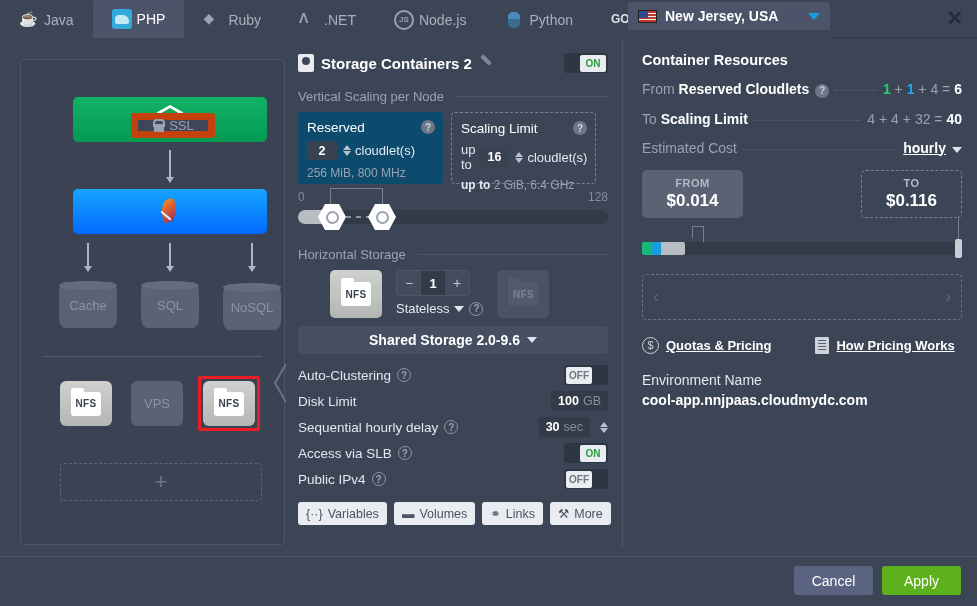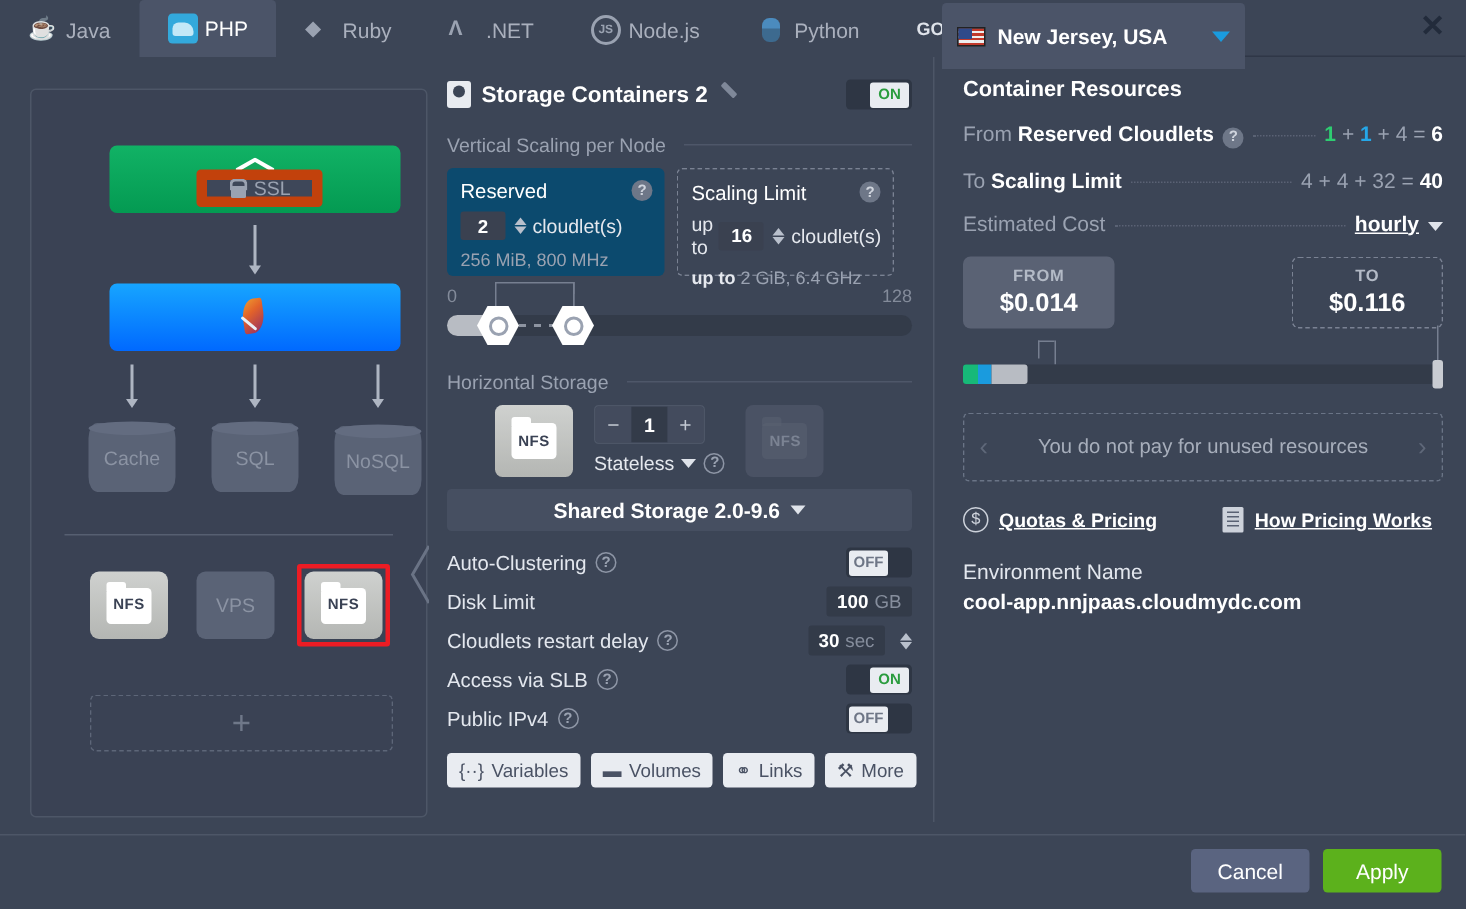--- a/index.html
+++ b/index.html
@@ -27,21 +27,21 @@
   .lang-tab.active {
     background: #4b5468;
     color: #ffffff;
     border-top-left-radius: 3px; border-top-right-radius: 3px;
     height: 38px;
   }
   .lang-ico { width: 20px; height: 20px; display: inline-block; position: relative; flex: none; }
 
   
   .region-tab {
-    position: absolute; top: 2px; left: 628px; width: 202px; height: 44px;
+    position: absolute; top: 2px; left: 628px; width: 202px; height: 28px;
     background: #4b5468; border-radius: 3px 3px 0 0;
     display: flex; align-items: center; padding: 0 10px; gap: 8px;
     cursor: pointer;
   }
   .flag {
     width: 19px; height: 13px; flex: none;
     background: linear-gradient(to bottom,
       #c1392b 0 15%, #eee 15% 29%, #c1392b 29% 43%, #eee 43% 57%,
       #c1392b 57% 71%, #eee 71% 85%, #c1392b 85% 100%);
     position: relative; border: 1px solid #222;
@@ -624,21 +624,21 @@
     <div class="opt-row">
       <span class="lbl">Disk Limit</span>
       <span class="sp"></span>
       <span class="valfield wide">
         <span>100</span>
         <span class="unit">GB</span>
       </span>
     </div>
 
     <div class="opt-row">
-      <span class="lbl">Cloudlets restart delay</span>
+      <span class="lbl">Sequential hourly delay</span>
       <span class="q-ico lite">?</span>
       <span class="sp"></span>
       <span class="valfield">
         <span>30</span>
         <span class="unit">sec</span>
       </span>
       <span class="spin" style="margin-left:4px">
           <i class="up"></i>
           <i class="dn"></i>
         </span>
@@ -742,21 +742,20 @@
     <div class="ps-track"></div>
     <div class="ps-dash"></div>
     <div class="ps-green"></div>
     <div class="ps-blue"></div>
     <div class="ps-grey"></div>
     <div class="ps-endcap"></div>
   </div>
 
   <div class="unused">
     <span class="nav">‹</span>
-    <span>You do not pay for unused resources</span>
     <span class="nav">›</span>
   </div>
 
   <div class="links-row">
     <div class="item">
       <span class="dollar-ico">$</span>
       <span class="link-u">Quotas &amp; Pricing</span>
     </div>
     <div class="item">
       <span class="doc-ico"></span>

